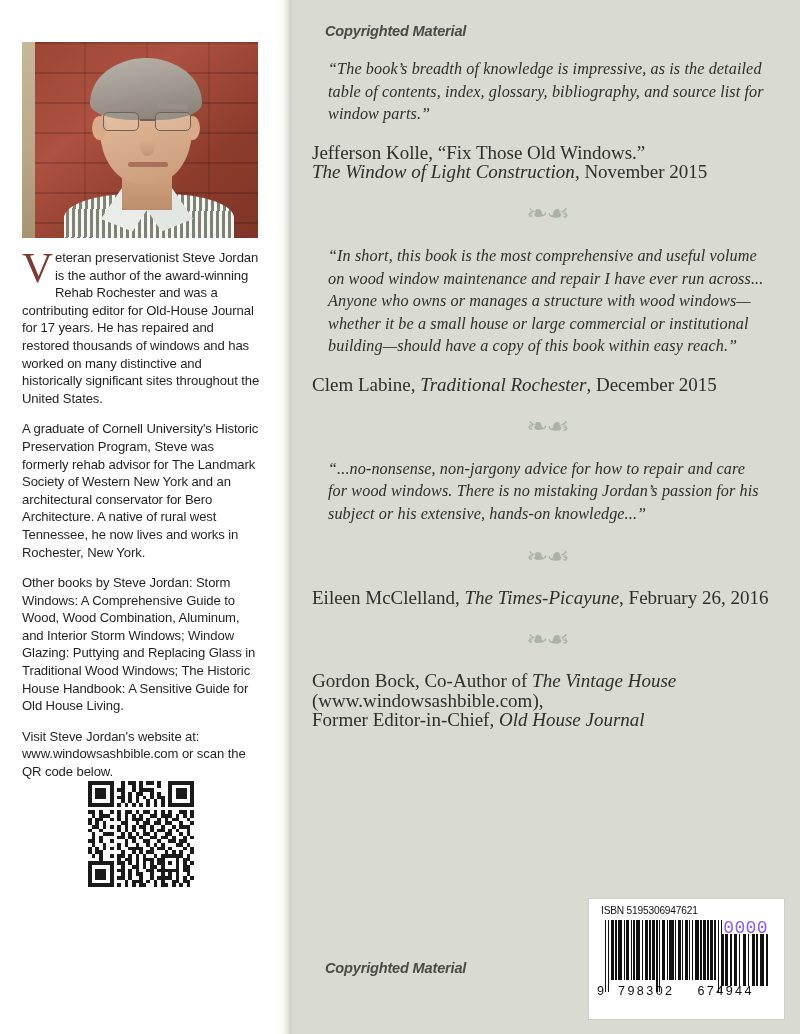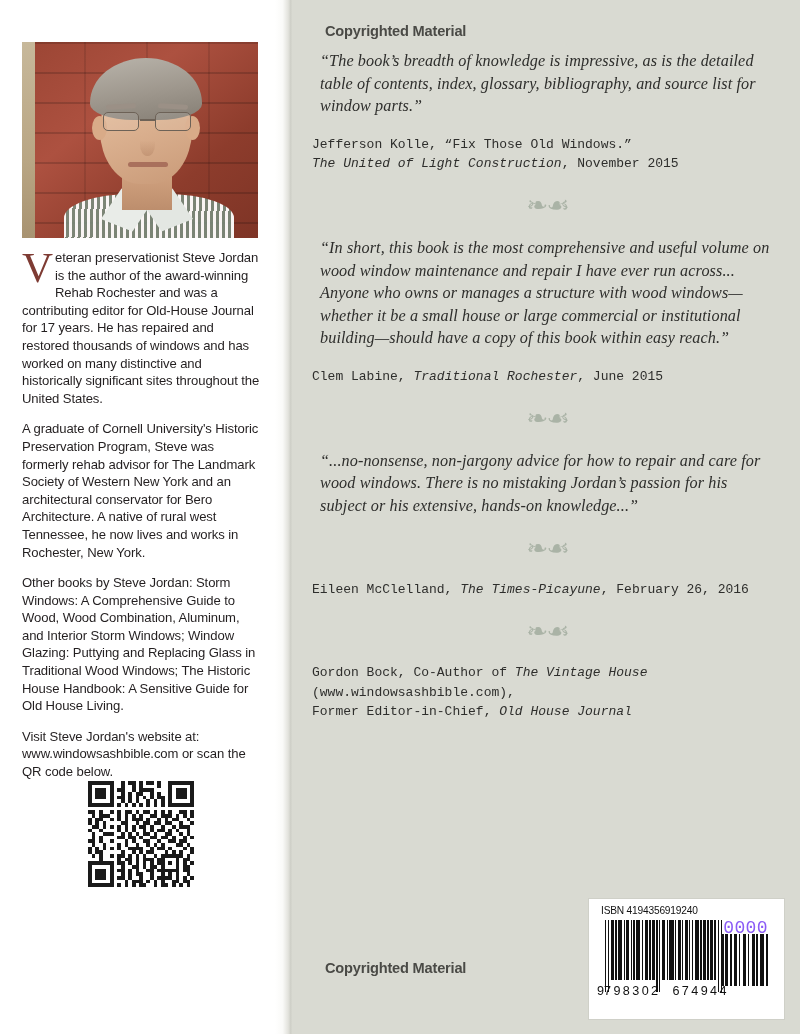--- a/index.html
+++ b/index.html
@@ -174,43 +174,44 @@
   
   .copyright-line {
     position: absolute;
     left: 325px;
     font-family: "Liberation Sans", sans-serif;
     font-size: 14.6px;
     font-weight: bold;
     color: #4a4a46;
     letter-spacing: -0.2px;
     z-index: 2;
+    font-style: italic;
   }
   #copyright-top { top: 23px; }
   #copyright-bottom { top: 960px; }
 
   #quotes {
     position: absolute;
     left: 312px; top: 42px;
     width: 470px;
     z-index: 2;
   }
   .quote-block { margin: 0 0 0 0; }
   .quote-text {
     font-family: "Liberation Serif", serif;
     font-style: italic;
     font-size: 16.2px;
     line-height: 22.6px;
     color: #2e2e2c;
-    margin: 8px;
+    margin: 16px;
     letter-spacing: 0.1px;
   }
   .quote-attr {
-    font-family: Liberation Mono, monospace;
-    font-size: 13px;
+    font-family: Liberation Serif, serif;
+    font-size: 19px;
     line-height: 19.6px;
     color: #2e2e2c;
     margin: 17px 0 0 0;
   }
   .quote-attr em { font-style: italic; }
   .ornament {
     text-align: center;
     font-family: "Liberation Serif", serif;
     font-size: 23px;
     color: #aab3a6;
@@ -252,22 +253,22 @@
     font-family: Liberation Mono, monospace;
     font-size: 18px; color: #8b5cf6; letter-spacing: 0.4px;
   }
   #ean-digits {
     position: absolute; left: 0; bottom: 0; width: 100%;
     font-family: "Liberation Sans", sans-serif;
     font-size: 12.6px; color: #111;
     display: flex; align-items: flex-end;
   }
   #ean-digits .d1 { margin-left: 0px; }
-  #ean-digits .d2 { letter-spacing: 2.4px; }
-  #ean-digits .d3 { margin-left: 12px; letter-spacing: 2.4px; }
+  #ean-digits .d2 { margin-left: 14px; letter-spacing: 2.4px; }
+  #ean-digits .d3 { margin-left: 23px; letter-spacing: 2.4px; }
 </style>
 </head>
 <body>
 
 <div id="cover">
 
   <div id="right-panel"></div>
 
   <div id="left-panel"></div>
   <div id="left-panel-shadow"></div>
@@ -538,29 +539,29 @@
 
   <div class="copyright-line" id="copyright-top">Copyrighted Material</div>
   <div class="copyright-line" id="copyright-bottom">Copyrighted Material</div>
 
   <div id="quotes">
 
     <div class="quote-block">
       <p class="quote-text">“The book’s breadth of knowledge is impressive, as is the detailed table of contents, index, glossary, bibliography, and source list for window parts.”</p>
       <p class="quote-attr">
         <span>Jefferson Kolle, “Fix Those Old Windows.”</span><br>
-        <em>The United of Light Construction</em><span>, November 2015</span>
+        <em>The Window of Light Construction</em><span>, November 2015</span>
       </p>
     </div>
 
     <div class="ornament"><span>❧☙</span></div>
 
     <div class="quote-block">
       <p class="quote-text">“In short, this book is the most comprehensive and useful volume on wood window maintenance and repair I have ever run across... Anyone who owns or manages a structure with wood windows—whether it be a small house or large commercial or institutional building—should have a copy of this book within easy reach.”</p>
-      <p class="quote-attr"><span>Clem Labine, </span><em>Traditional Rochester</em><span>, June 2015</span></p>
+      <p class="quote-attr"><span>Clem Labine, </span><em>Traditional Rochester</em><span>, December 2015</span></p>
     </div>
 
     <div class="ornament"><span>❧☙</span></div>
 
     <div class="quote-block">
       <p class="quote-text">“...no-nonsense, non-jargony advice for how to repair and care for wood windows. There is no mistaking Jordan’s passion for his subject or his extensive, hands-on knowledge...”</p>
     </div>
 
     <div class="ornament"><span>❧☙</span></div>
 
@@ -574,21 +575,21 @@
       <p class="quote-attr">
         <span>Gordon Bock, Co-Author of </span><em>The Vintage House</em><br>
         <span>(www.windowsashbible.com),</span><br>
         <span>Former Editor-in-Chief, </span><em>Old House Journal</em>
       </p>
     </div>
 
   </div>
 
   <div id="isbn-barcode">
-    <div id="isbn-text">ISBN 4194356919240</div>
+    <div id="isbn-text">ISBN 5195306947621</div>
     <div class="bars-row">
       <div id="addon-digits">90000</div>
       <svg id="main-bars" viewBox="0 0 118 78" preserveAspectRatio="none" shape-rendering="crispEdges">
         <rect width="118" height="78" fill="#ffffff"></rect>
         <g fill="#111111">
           <rect x="0" y="0" width="1.4" height="72"></rect>
             <rect x="2.8" y="0" width="1.4" height="72"></rect>
           <rect x="6" y="0" width="2.8" height="60"></rect>
             <rect x="10.2" y="0" width="1.4" height="60"></rect>
           <rect x="13" y="0" width="4.2" height="60"></rect>

